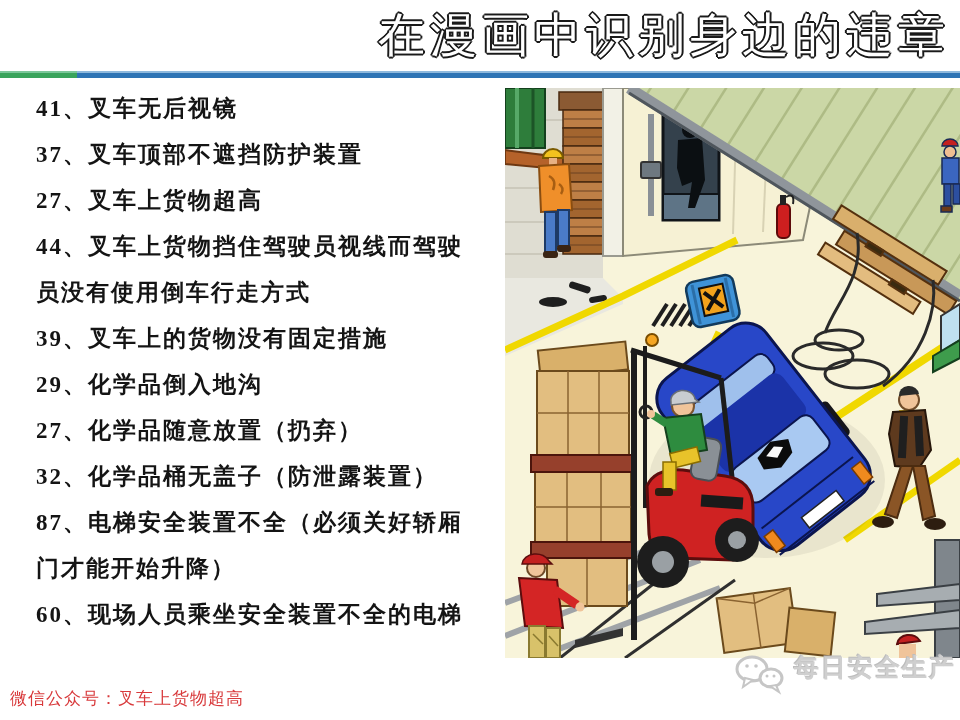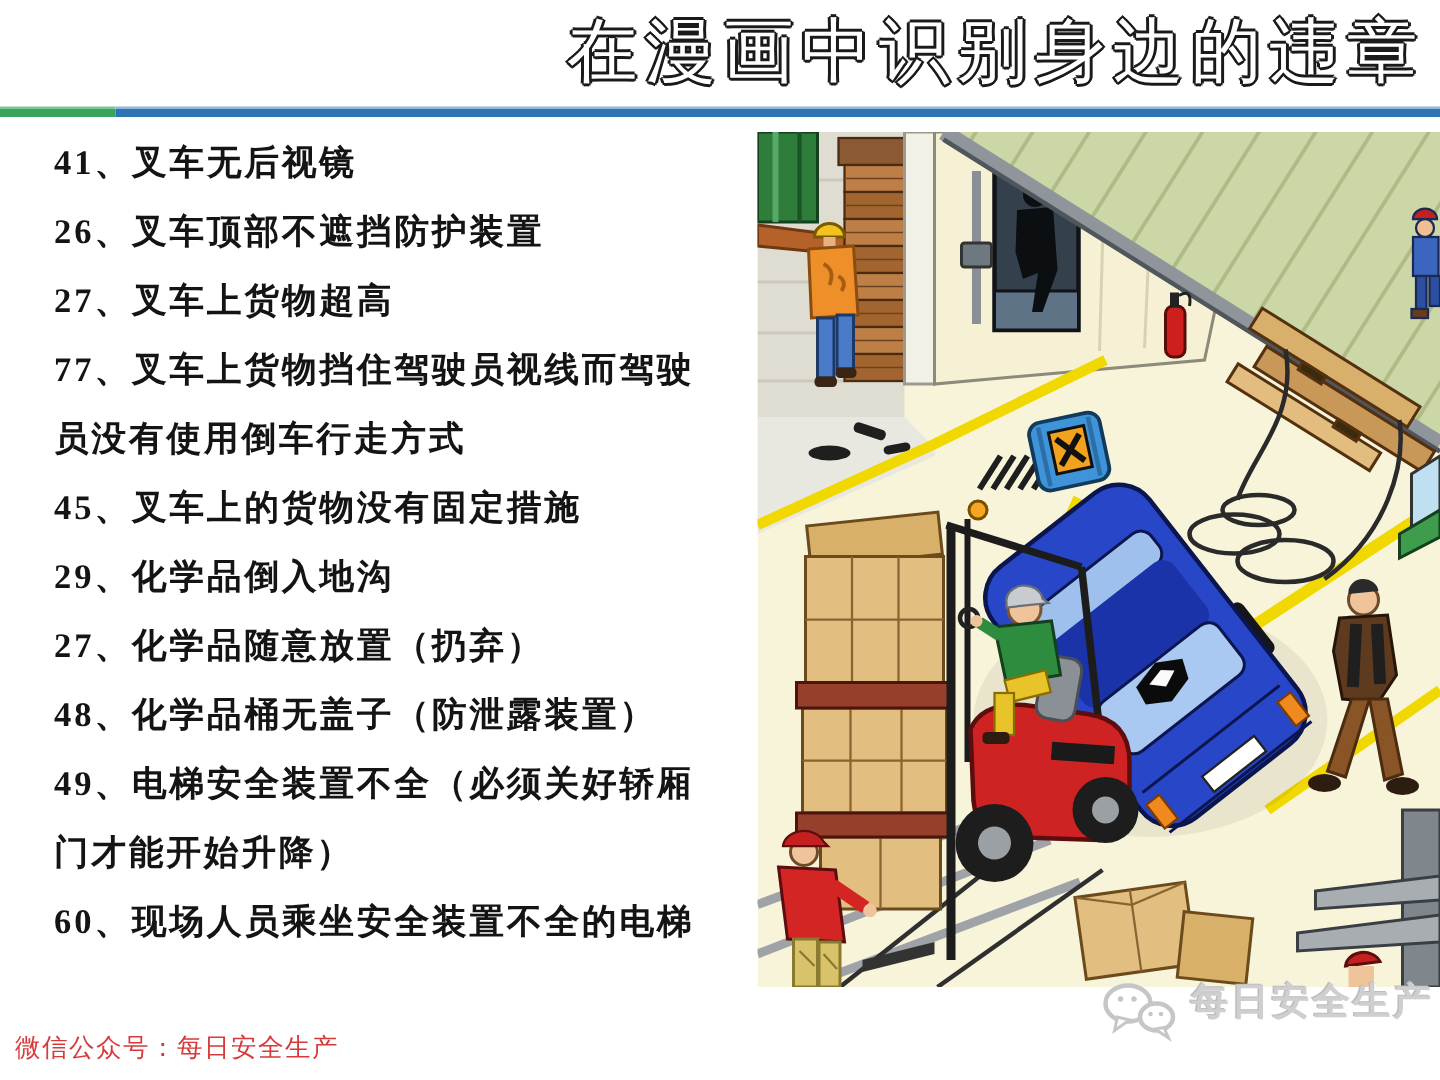--- a/index.html
+++ b/index.html
@@ -42,28 +42,28 @@
 
 <div class="slide-title">在漫画中识别身边的违章</div>
 
 <div class="header-rule">
   <div class="seg-green"></div>
   <div class="seg-blue"></div>
 </div>
 
 <div class="violations-list">
     <div class="violation-item">41、叉车无后视镜</div>
-    <div class="violation-item">26、叉车顶部不遮挡防护装置</div>
+    <div class="violation-item">37、叉车顶部不遮挡防护装置</div>
     <div class="violation-item">27、叉车上货物超高</div>
-    <div class="violation-item">77、叉车上货物挡住驾驶员视线而驾驶员没有使用倒车行走方式</div>
-    <div class="violation-item">45、叉车上的货物没有固定措施</div>
+    <div class="violation-item">44、叉车上货物挡住驾驶员视线而驾驶员没有使用倒车行走方式</div>
+    <div class="violation-item">39、叉车上的货物没有固定措施</div>
     <div class="violation-item">29、化学品倒入地沟</div>
     <div class="violation-item">27、化学品随意放置（扔弃）</div>
-    <div class="violation-item">48、化学品桶无盖子（防泄露装置）</div>
-    <div class="violation-item">49、电梯安全装置不全（必须关好轿厢门才能开始升降）</div>
+    <div class="violation-item">32、化学品桶无盖子（防泄露装置）</div>
+    <div class="violation-item">87、电梯安全装置不全（必须关好轿厢门才能开始升降）</div>
     <div class="violation-item">60、现场人员乘坐安全装置不全的电梯</div>
   </div>
 
 <div class="illustration">
 <svg viewBox="0 0 455 570" xmlns="http://www.w3.org/2000/svg">
   <defs>
     <clipPath id="roofclip">
           <polygon points="126,0 455,0 455,212"></polygon>
         </clipPath>
   </defs>
@@ -343,21 +343,21 @@
     <polygon points="34,78 64,76 67,122 36,124" fill="#ef8f2a" stroke="#8a4d10" stroke-width="2"></polygon>
     <path d="M44,88 q8,4 4,14 M54,96 q6,4 2,10" stroke="#a85e12" stroke-width="2.5" fill="none"></path>
     <rect x="40" y="124" width="11" height="40" fill="#4a7bc8" stroke="#1d3a66" stroke-width="2"></rect>
     <rect x="53" y="122" width="11" height="36" fill="#4a7bc8" stroke="#1d3a66" stroke-width="2"></rect>
     <rect x="38" y="163" width="15" height="7" rx="3" fill="#3a2414"></rect>
     <rect x="52" y="157" width="14" height="7" rx="3" fill="#3a2414"></rect>
   </g>
 </svg>
 </div>
 
-<div class="footer-wechat">微信公众号：每日安全生产</div>
+<div class="footer-wechat">微信公众号：叉车上货物超高</div>
 
 <div class="watermark">
   <span>
     <svg width="54" height="44" viewBox="0 0 54 44">
       <ellipse cx="19" cy="18" rx="15" ry="12" fill="#ffffff" stroke="#c6c6c6" stroke-width="3"></ellipse>
       <polygon points="12,27 10,36 20,29" fill="#ffffff" stroke="#c6c6c6" stroke-width="2"></polygon>
       <ellipse cx="38" cy="27" rx="11" ry="9" fill="#ffffff" stroke="#c6c6c6" stroke-width="3"></ellipse>
       <polygon points="43,34 46,41 37,35" fill="#ffffff" stroke="#c6c6c6" stroke-width="2"></polygon>
       <circle cx="14" cy="15" r="1.8" fill="#c6c6c6"></circle>
         <circle cx="23" cy="15" r="1.8" fill="#c6c6c6"></circle>

